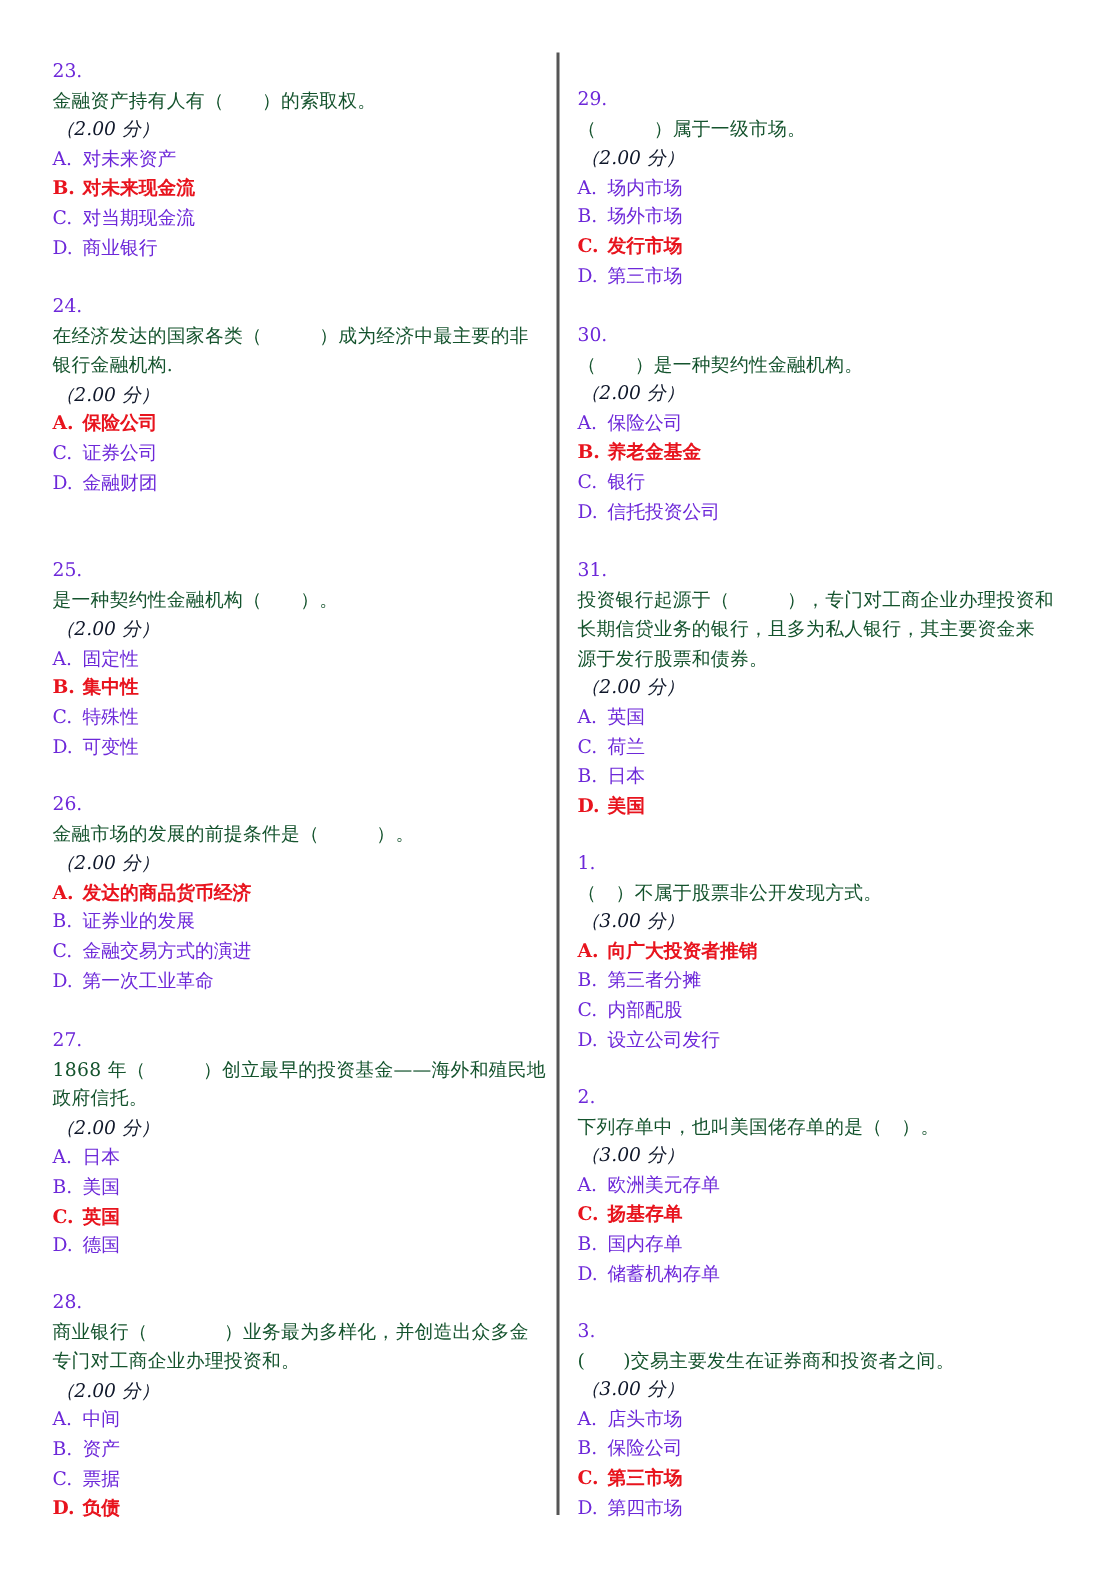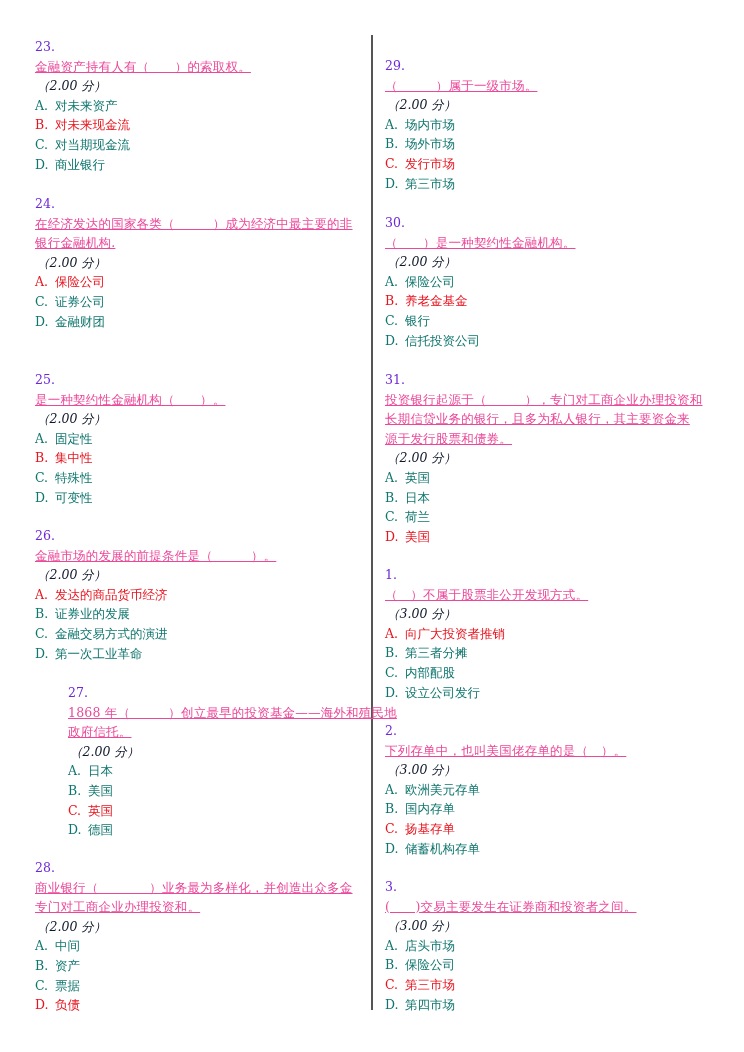--- a/index.html
+++ b/index.html
@@ -34,26 +34,26 @@
       position: absolute;
       left: 0;
       width: 100%;
     }
     .line {
       height: 19.6px;
       line-height: 19.6px;
       white-space: nowrap;
     }
     .num { color: #6d28d9; }
-    .stem { color: #ec4899; letter-spacing: 0.2px; text-decoration: underline; }
+    .stem { color: #14532d; letter-spacing: 0.2px; }
     .score { padding-left: 2px; color: #0f172a; font-style: italic; }
-    .opt { color: #0f766e; }
+    .opt { color: #6d28d9; }
     .opt.correct {
       color: #e8141e;
-      font-weight: normal;
+      font-weight: bold;
     }
     .opt .letter { display: inline-block; width: 20px; }
   </style>
 </head>
 <body>
 
 <div class="divider"></div>
 <div class="col col-left" id="col-0">
     <div class="q" style="top: 37px;">
       <div class="line num">23.</div>
@@ -84,21 +84,21 @@
     </div>
     <div class="q" style="top: 526px;">
       <div class="line num">26.</div>
       <div class="line stem">金融市场的发展的前提条件是（　　　）。</div>
       <div class="line score">（2.00 分）</div>
       <div class="line opt correct"><span class="letter">A.</span><span>发达的商品货币经济</span></div>
       <div class="line opt"><span class="letter">B.</span><span>证券业的发展</span></div>
       <div class="line opt"><span class="letter">C.</span><span>金融交易方式的演进</span></div>
       <div class="line opt"><span class="letter">D.</span><span>第一次工业革命</span></div>
     </div>
-    <div class="q" style="top: 683px; margin-left: 33px;">
+    <div class="q" style="top: 683px;">
       <div class="line num">27.</div>
       <div class="line stem">1868 年（　　　）创立最早的投资基金——海外和殖民地</div>
       <div class="line stem">政府信托。</div>
       <div class="line score">（2.00 分）</div>
       <div class="line opt"><span class="letter">A.</span><span>日本</span></div>
       <div class="line opt"><span class="letter">B.</span><span>美国</span></div>
       <div class="line opt correct"><span class="letter">C.</span><span>英国</span></div>
       <div class="line opt"><span class="letter">D.</span><span>德国</span></div>
     </div>
     <div class="q" style="top: 858px;">
@@ -131,40 +131,40 @@
       <div class="line opt"><span class="letter">C.</span><span>银行</span></div>
       <div class="line opt"><span class="letter">D.</span><span>信托投资公司</span></div>
     </div>
     <div class="q" style="top: 370px;">
       <div class="line num">31.</div>
       <div class="line stem">投资银行起源于（　　　），专门对工商企业办理投资和</div>
       <div class="line stem">长期信贷业务的银行，且多为私人银行，其主要资金来</div>
       <div class="line stem">源于发行股票和债券。</div>
       <div class="line score">（2.00 分）</div>
       <div class="line opt"><span class="letter">A.</span><span>英国</span></div>
+      <div class="line opt"><span class="letter">C.</span><span>荷兰</span></div>
       <div class="line opt"><span class="letter">B.</span><span>日本</span></div>
-      <div class="line opt"><span class="letter">C.</span><span>荷兰</span></div>
       <div class="line opt correct"><span class="letter">D.</span><span>美国</span></div>
     </div>
     <div class="q" style="top: 565px;">
       <div class="line num">1.</div>
       <div class="line stem">（　）不属于股票非公开发现方式。</div>
       <div class="line score">（3.00 分）</div>
       <div class="line opt correct"><span class="letter">A.</span><span>向广大投资者推销</span></div>
       <div class="line opt"><span class="letter">B.</span><span>第三者分摊</span></div>
       <div class="line opt"><span class="letter">C.</span><span>内部配股</span></div>
       <div class="line opt"><span class="letter">D.</span><span>设立公司发行</span></div>
     </div>
     <div class="q" style="top: 721px;">
       <div class="line num">2.</div>
       <div class="line stem">下列存单中，也叫美国佬存单的是（　）。</div>
       <div class="line score">（3.00 分）</div>
       <div class="line opt"><span class="letter">A.</span><span>欧洲美元存单</span></div>
+      <div class="line opt correct"><span class="letter">C.</span><span>扬基存单</span></div>
       <div class="line opt"><span class="letter">B.</span><span>国内存单</span></div>
-      <div class="line opt correct"><span class="letter">C.</span><span>扬基存单</span></div>
       <div class="line opt"><span class="letter">D.</span><span>储蓄机构存单</span></div>
     </div>
     <div class="q" style="top: 877px;">
       <div class="line num">3.</div>
       <div class="line stem">(　　)交易主要发生在证券商和投资者之间。</div>
       <div class="line score">（3.00 分）</div>
       <div class="line opt"><span class="letter">A.</span><span>店头市场</span></div>
       <div class="line opt"><span class="letter">B.</span><span>保险公司</span></div>
       <div class="line opt correct"><span class="letter">C.</span><span>第三市场</span></div>
       <div class="line opt"><span class="letter">D.</span><span>第四市场</span></div>

